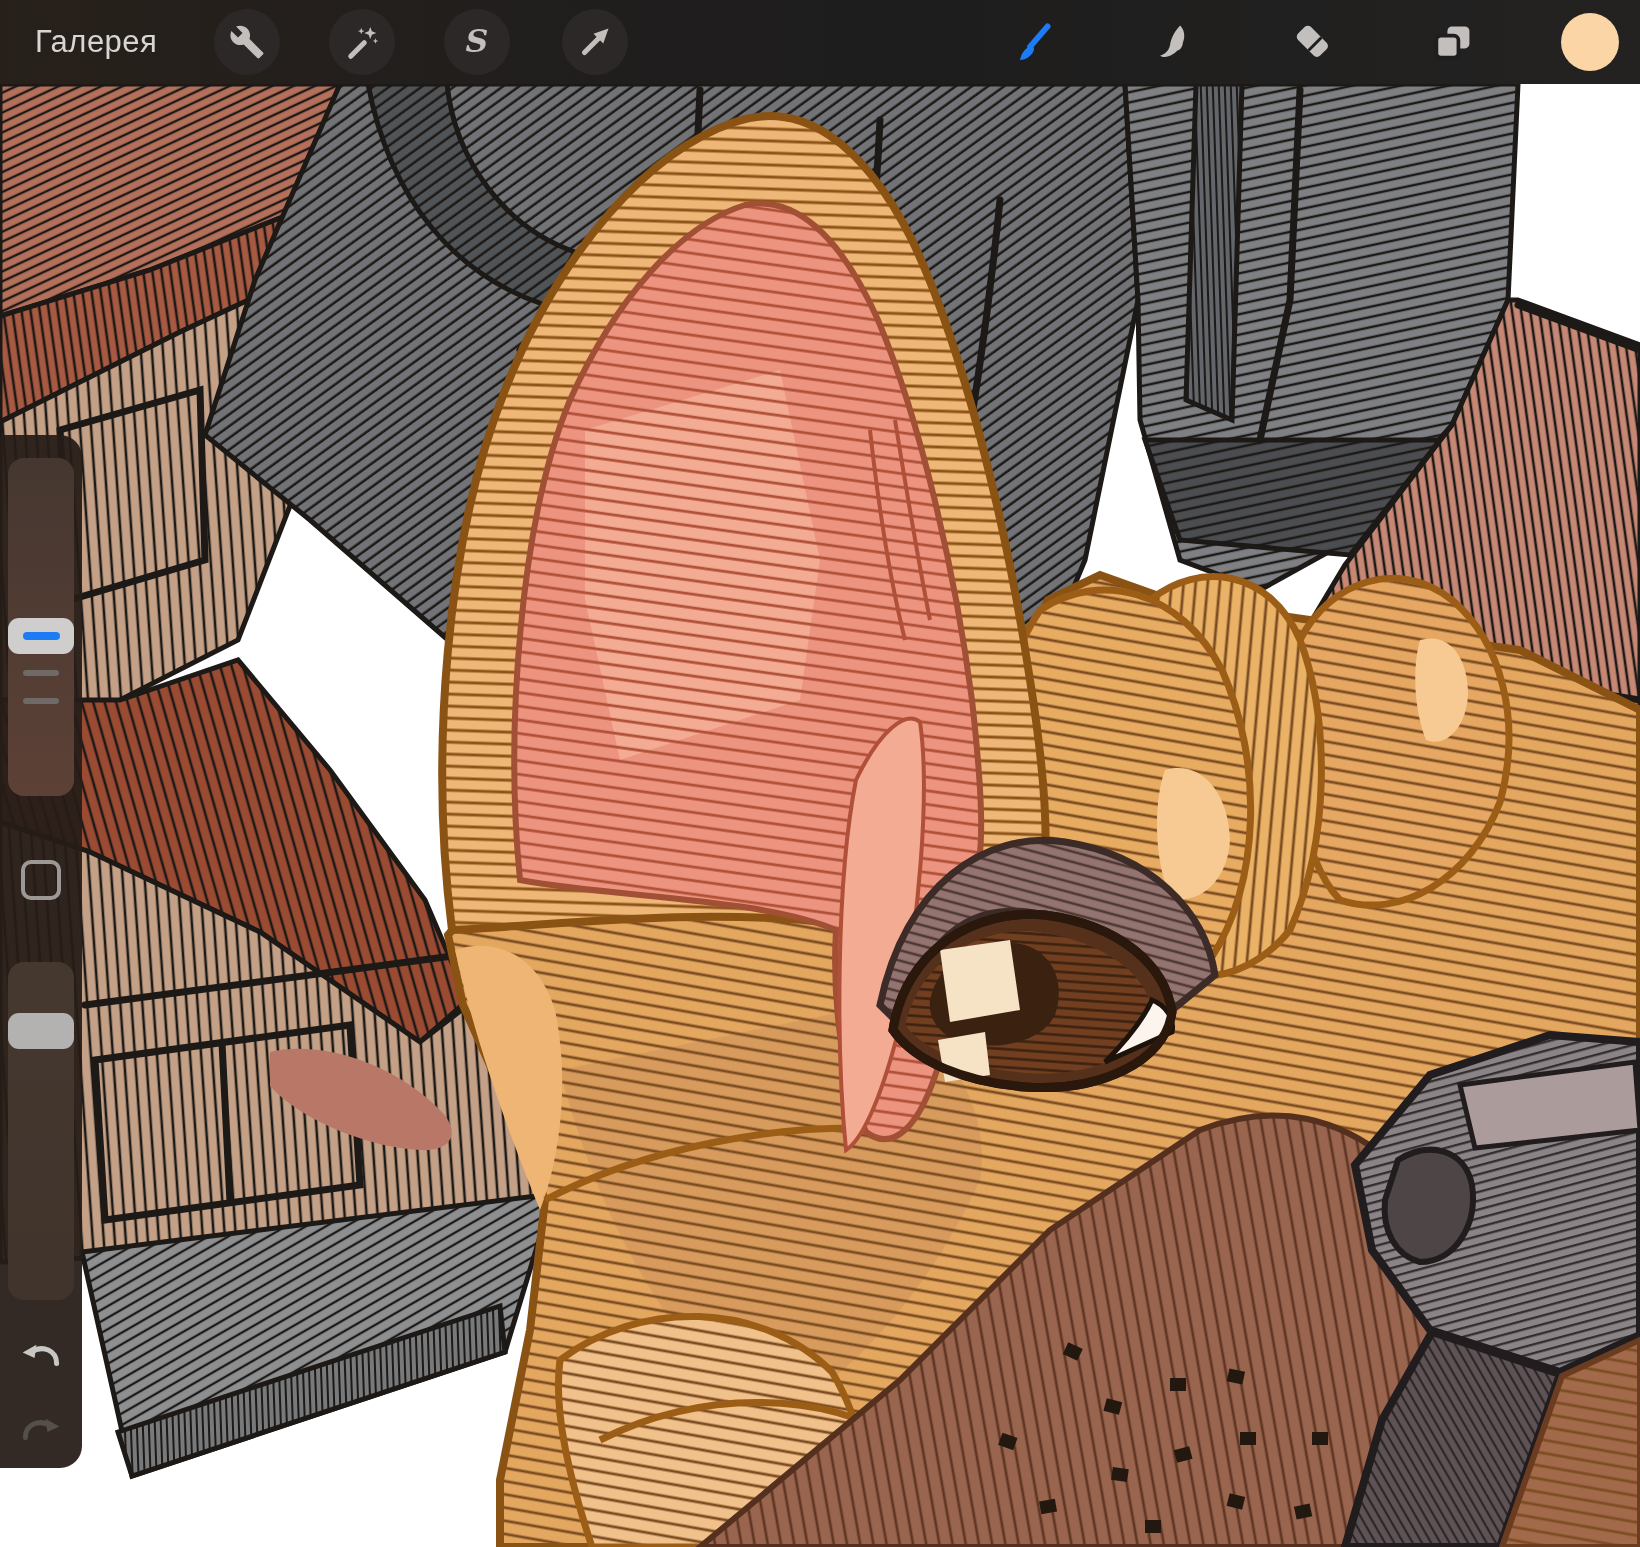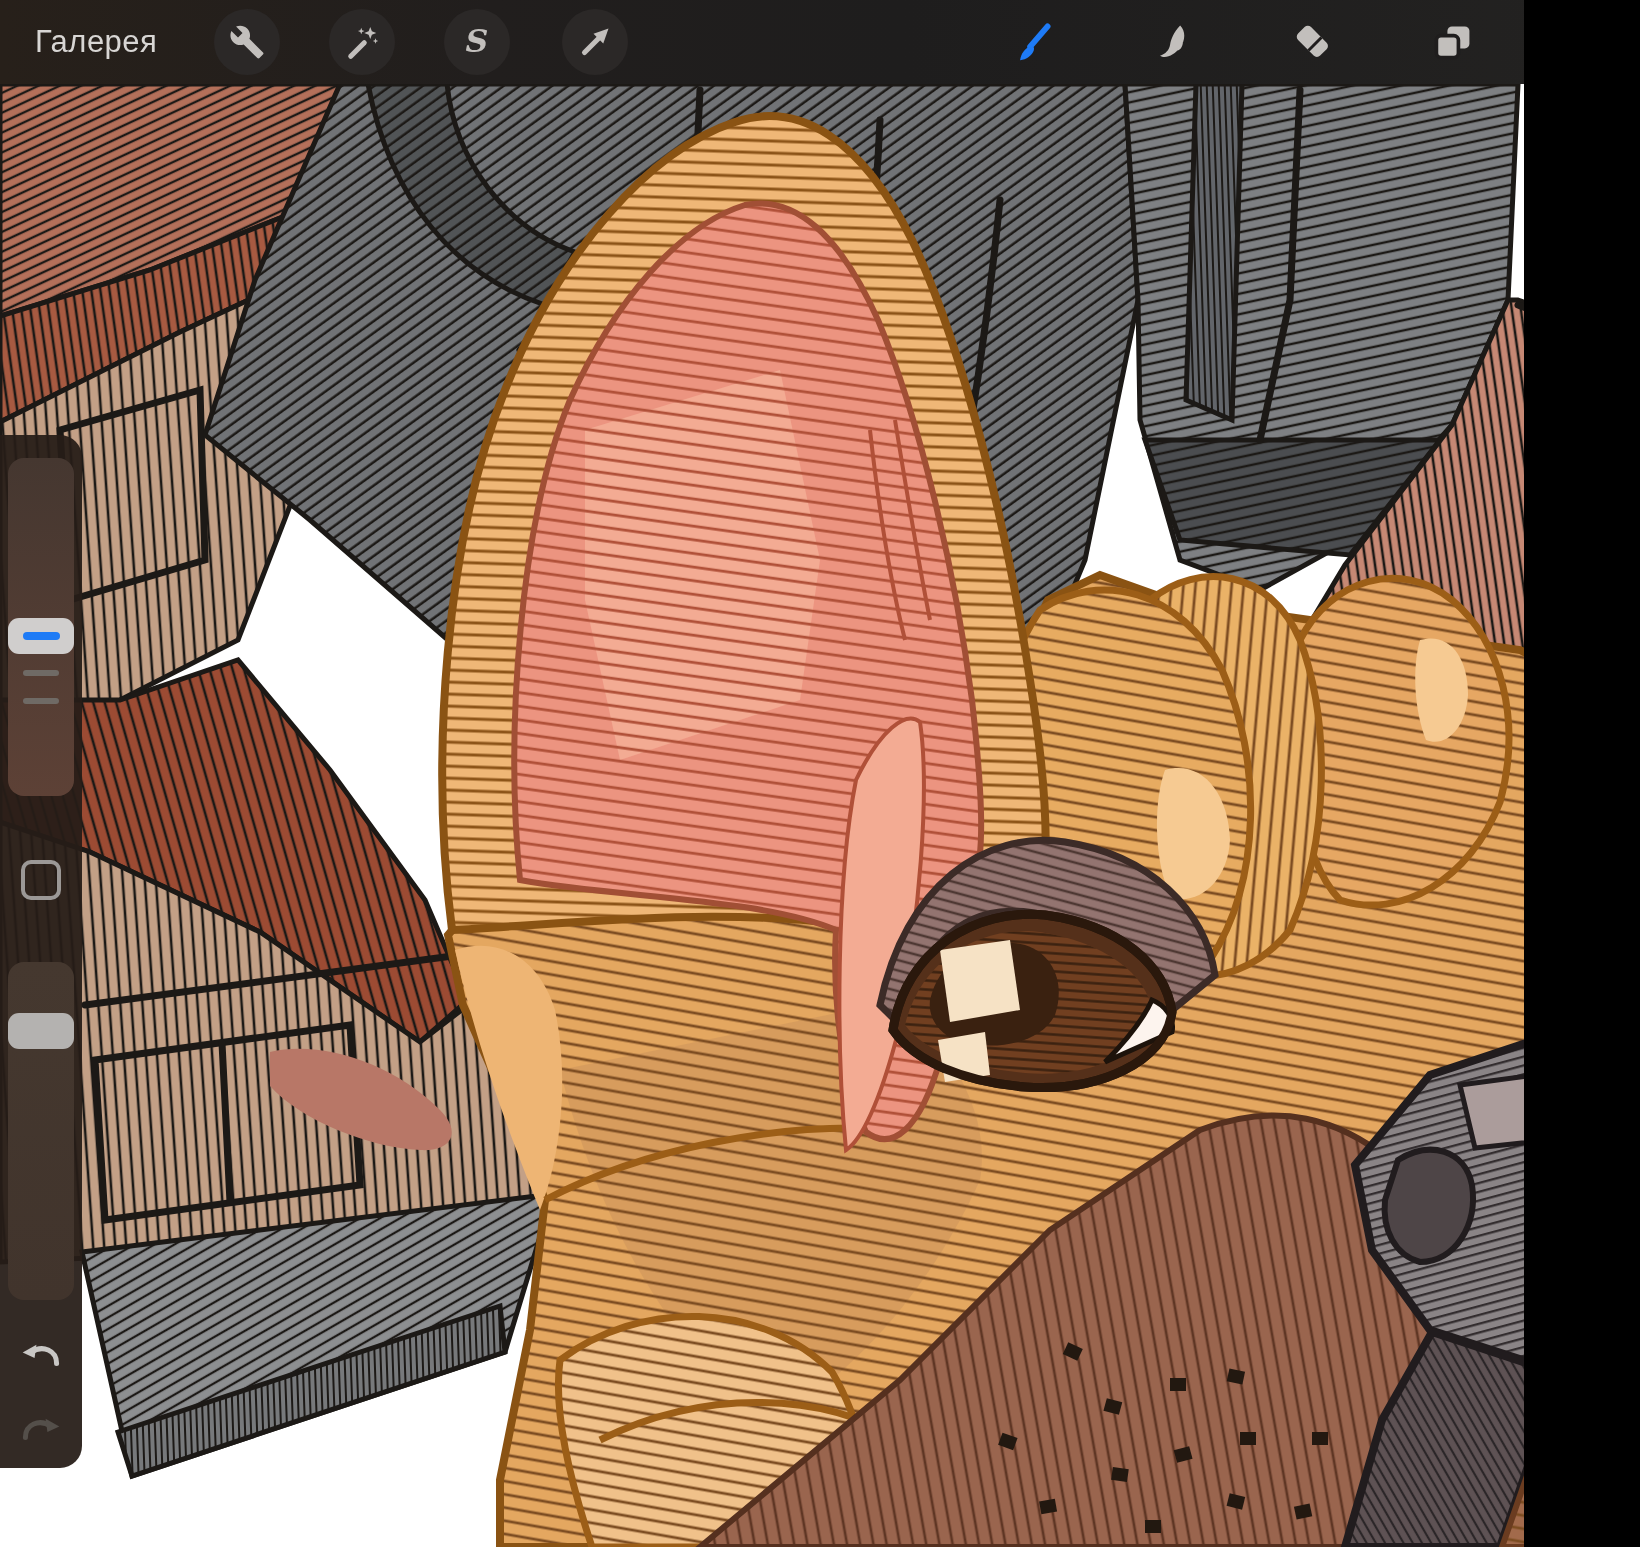--- a/index.html
+++ b/index.html
@@ -1,16 +1,16 @@
 <!DOCTYPE html>
 <html style="--accent-blue: #1e7bf6; --swatch-peach: #fbd5a5; --toolbar-bg: #211e1d; --circle-bg: #2b2827; --icon-gray: #c2bfbc; --label-gray: #d8d6d4; --panel-bg: rgba(38,29,23,0.94); --track-top: #453730; --track-bottom: #5d4136; --handle-light: #d0cecd; --handle-gray: #b4b2b0; --tick-gray: #6f6a65; --undo-gray: #c9c7c5; --redo-dim: #544f4a; --white: #ffffff; --ink: #1c1916; --gray-mass: #717376; --gray-right: #7e8083; --gray-dark: #4b4d50; --gray-floor: #8d8f91; --salmon-roof: #b4705a; --brick: #a75a41; --wall-tan: #c3a086; --roof-red: #9c4b33; --box-salmon: #c68874; --fur: #e4a760; --rim: #efb777; --rim-line: #8c5418; --fur-line: #7d4d22; --inner-pink: #ec9480; --inner-line: #b05038; --inner-light: #f3ab93; --brow: #937470; --brow-line: #4e3833; --iris: #713f20; --iris-dark: #3a2110; --highlight: #f6e2c5; --sclera: #fdf4ee; --chest: #9a654e; --chest-line: #5f3624; --buckle: #8a8486; --buckle-light: #ab9c9b; --strap: #5e5254; --size-pos: 0.53; --opacity-pos: 0.17;"><head>
 <meta charset="utf-8">
 <style>
   html,body{margin:0;padding:0;background:#000;}
-  #stage{position:relative;width:1524px;height:1547px;overflow:hidden;
+  #stage{position:relative;width:1640px;height:1547px;overflow:hidden;
          font-family:"Liberation Sans",sans-serif;background:var(--white,#fff);}
   
   #art{position:absolute;inset:0;z-index:0;}
   .fWhite{fill:var(--white)}
   .fRoofTL{fill:var(--salmon-roof)} .fBrick{fill:var(--brick)} .fWall{fill:var(--wall-tan)}
   .fRed{fill:var(--roof-red)} .fGray{fill:var(--gray-mass)} .fGrayR{fill:var(--gray-right)}
   .fGrayD{fill:var(--gray-dark)} .fFloor{fill:var(--gray-floor)} .fBox{fill:var(--box-salmon)}
   .fFur{fill:var(--fur)} .fRim{fill:var(--rim)} .fInner{fill:var(--inner-pink)}
   .fInnerL{fill:var(--inner-light)} .fBrow{fill:var(--brow)} .fIris{fill:var(--iris)}
   .fIrisD{fill:var(--iris-dark)} .fHi{fill:var(--highlight)} .fScl{fill:var(--sclera)}

